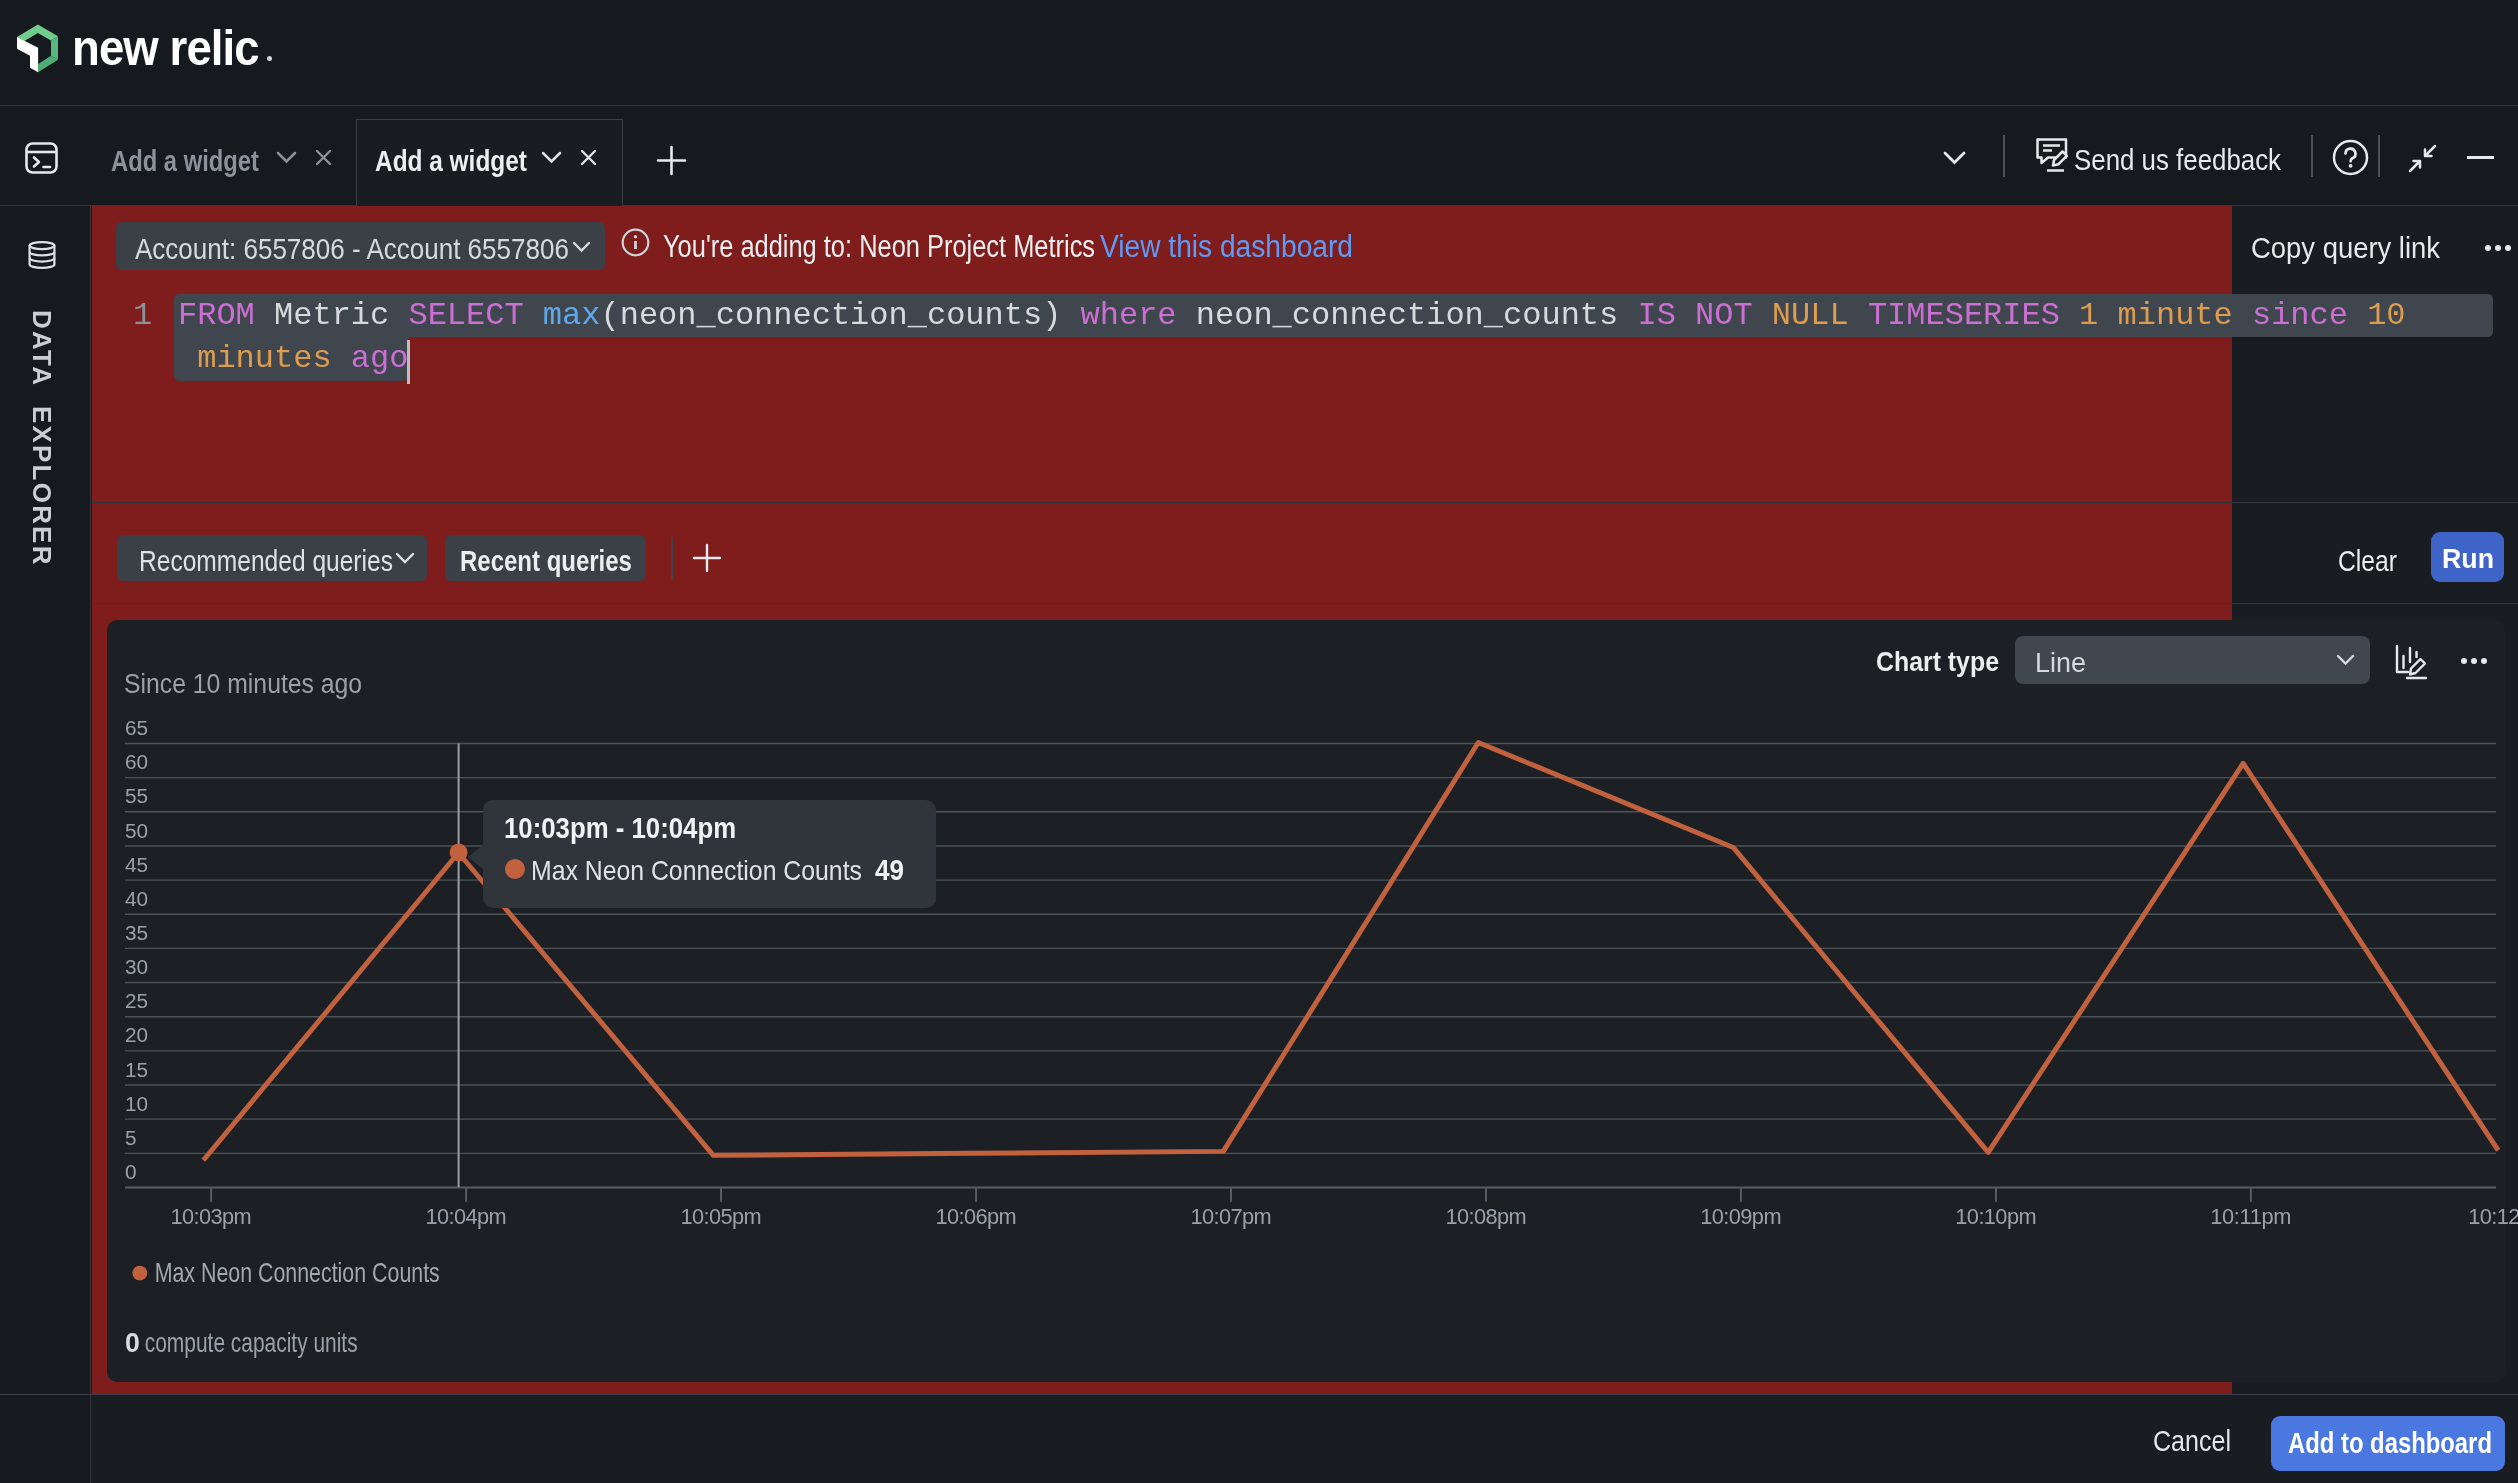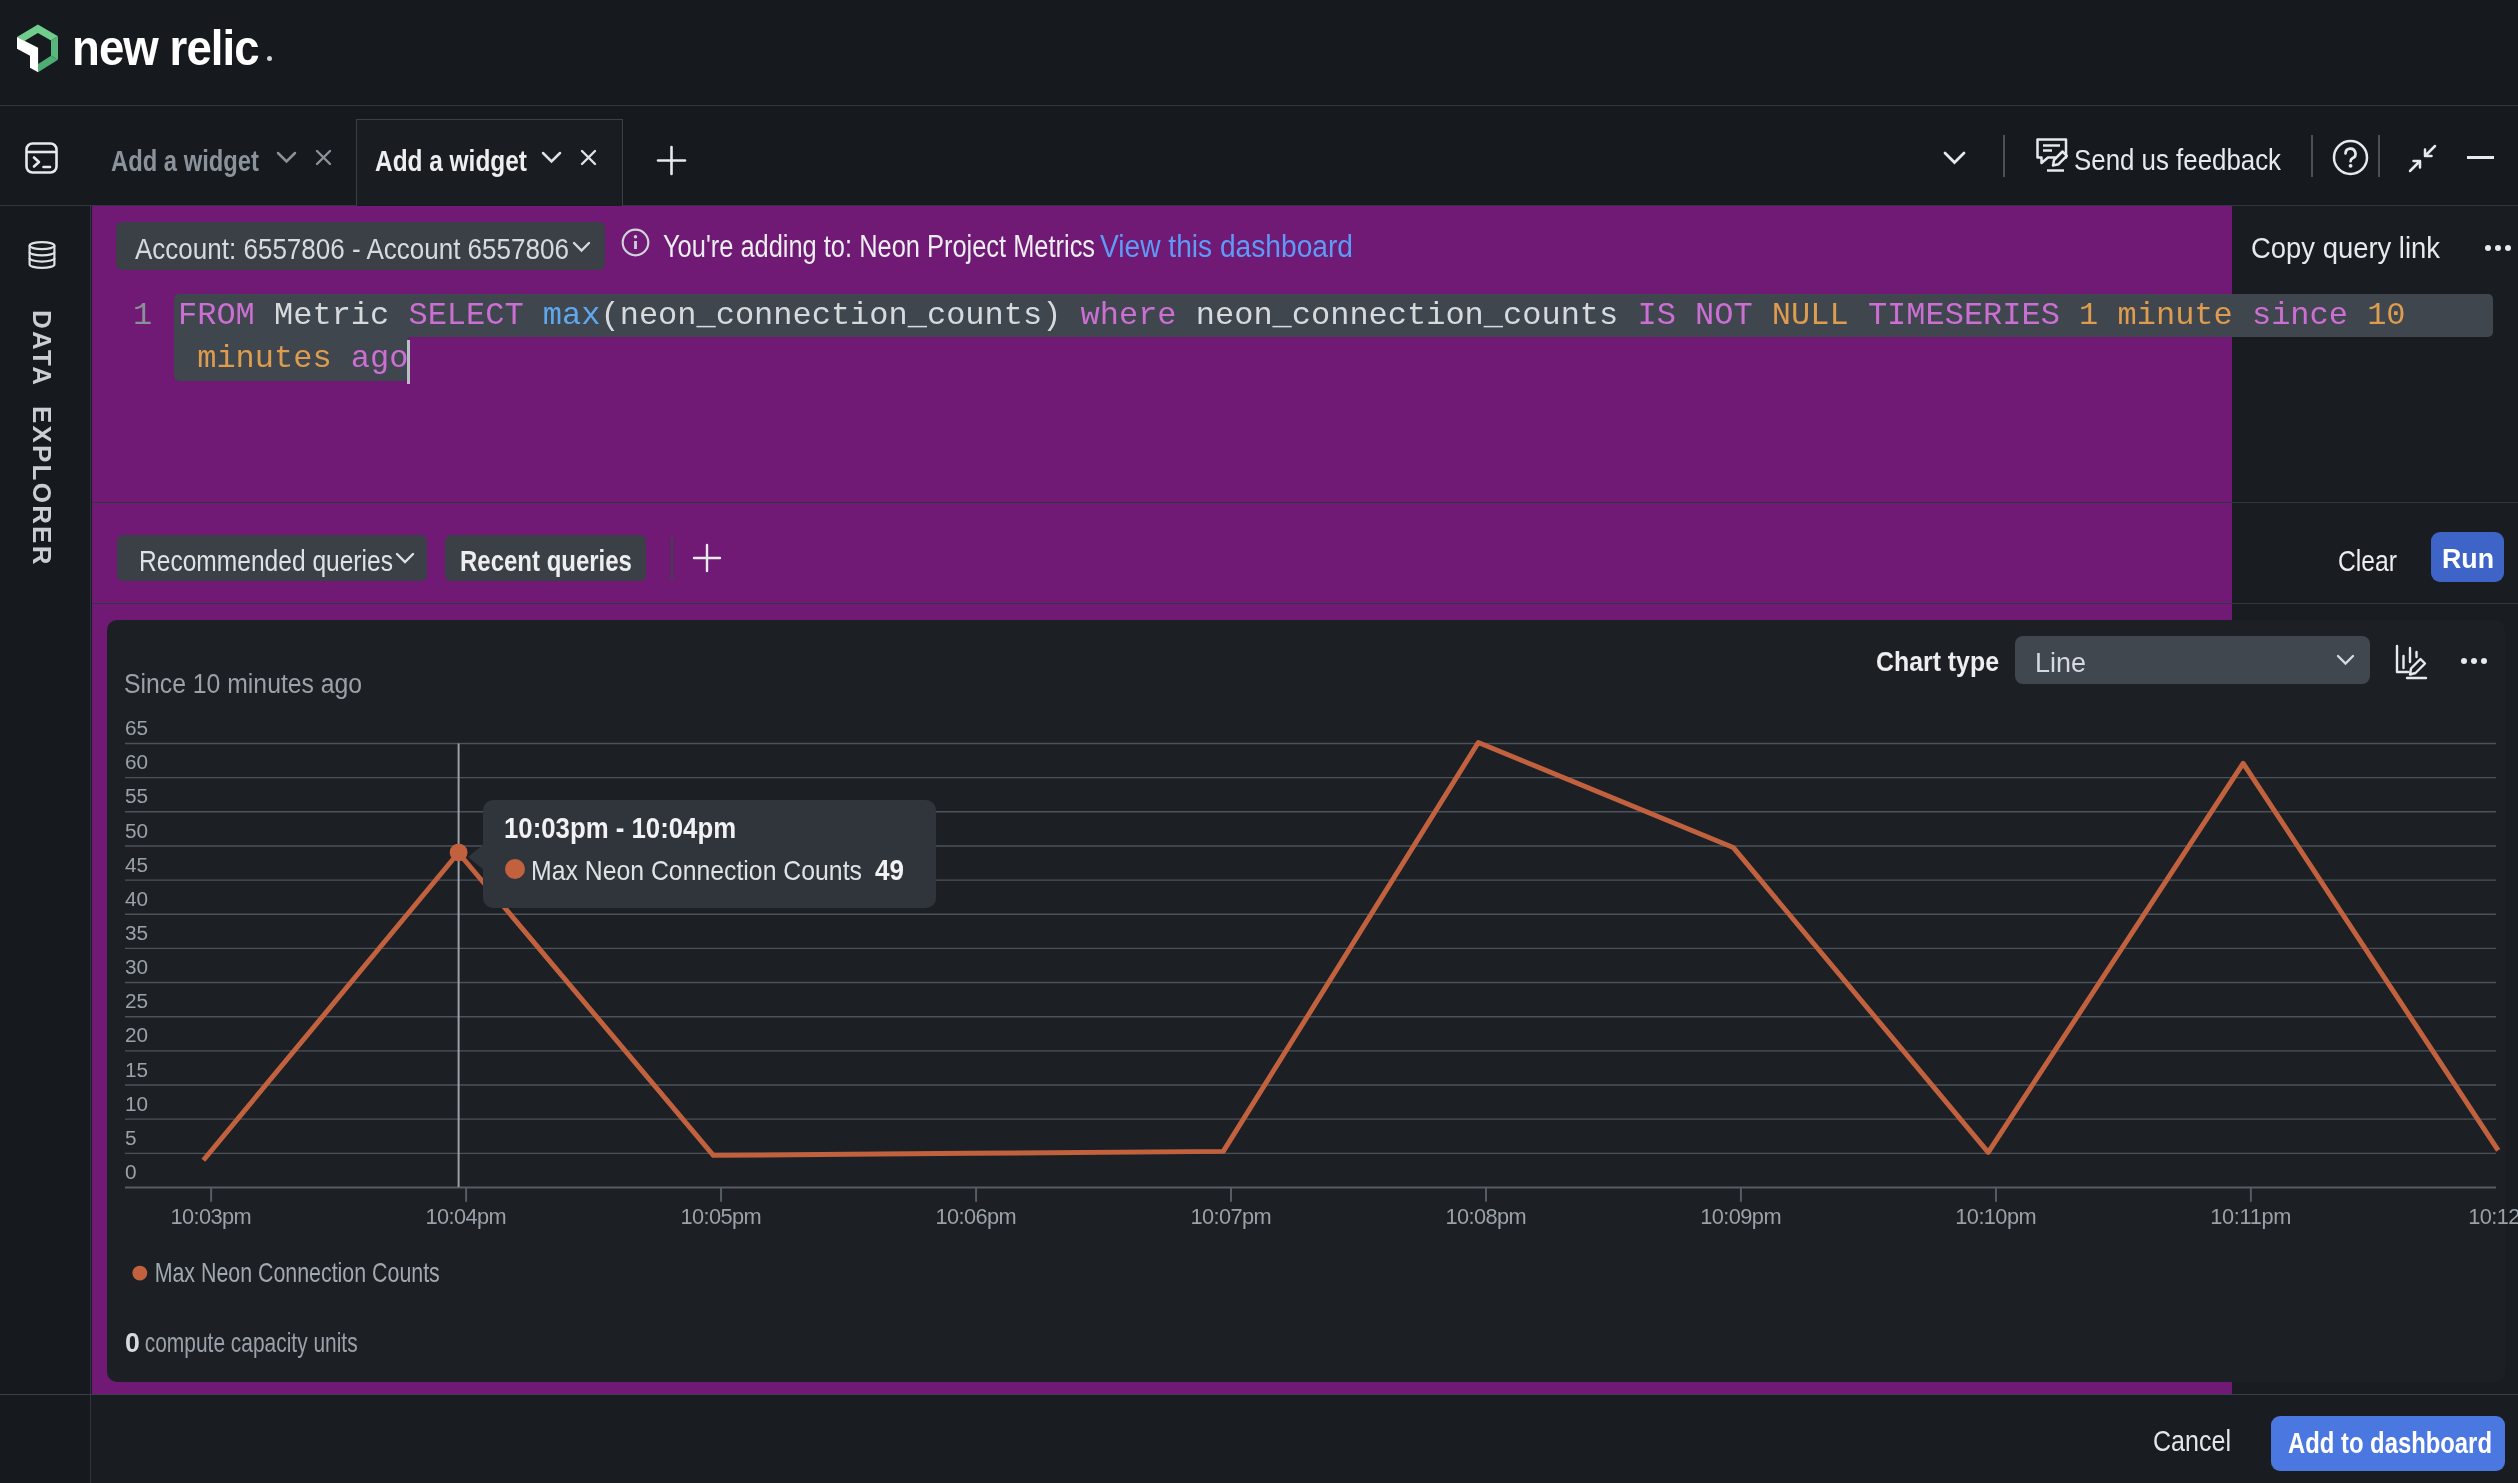--- a/index.html
+++ b/index.html
@@ -91,21 +91,21 @@
 <div id="sidebar">
   <svg class="abs" style="left:27px; top:35px;" width="30" height="28" viewBox="0 0 30 28" fill="none" stroke="#dfe2e5" stroke-width="2.2">
     <ellipse cx="15" cy="4.6" rx="12.4" ry="3.5"></ellipse>
     <path d="M2.6 4.6 V23.4 c0 1.9 5.6 3.5 12.4 3.5 s12.4 -1.6 12.4 -3.5 V4.6"></path>
     <path d="M2.6 10.9 c0 1.9 5.6 3.5 12.4 3.5 s12.4 -1.6 12.4 -3.5"></path>
     <path d="M2.6 17.1 c0 1.9 5.6 3.5 12.4 3.5 s12.4 -1.6 12.4 -3.5"></path>
   </svg>
   <div class="txt" style="left:27px; top:104px; width:30px; writing-mode:vertical-rl; font-size:26px; font-weight:700; letter-spacing:2.2px; color:#c9ced3; transform-origin:50% 0;">DATA&nbsp;&nbsp;EXPLORER</div>
 </div>
 
-<div id="main" class="abs" style="left:92px; top:206px; width:2140px; height:1188px; background:#701a75;">
+<div id="main" class="abs" style="left:92px; top:206px; width:2140px; height:1188px; background:#7f1d1d;">
 
   <div class="abs" style="left:24px; top:16px; width:489px; height:48px; background:#3a4046; border-radius:6px;"></div>
   <div class="txt" style="left:43px; top:27px; font-size:29px; color:#d6dade; transform:scaleX(0.897);">Account: 6557806 - Account 6557806</div>
   <svg class="abs" style="left:480px; top:35px;" width="19" height="12" viewBox="0 0 19 12" fill="none" stroke="#d6dade" stroke-width="2.4" stroke-linecap="round">
       <path d="M2 2 L9.5 9.5 L17 2"></path>
     </svg>
   <svg class="abs" style="left:529px; top:22px;" width="29" height="29" viewBox="0 0 29 29" fill="none" stroke="#cfd4d8" stroke-width="2.2">
     <circle cx="14.5" cy="14.5" r="12.8"></circle>
     <line x1="14.5" y1="13" x2="14.5" y2="21" stroke-width="2.8"></line>
     <circle cx="14.5" cy="8.7" r="1.7" fill="#cfd4d8" stroke="none"></circle>

